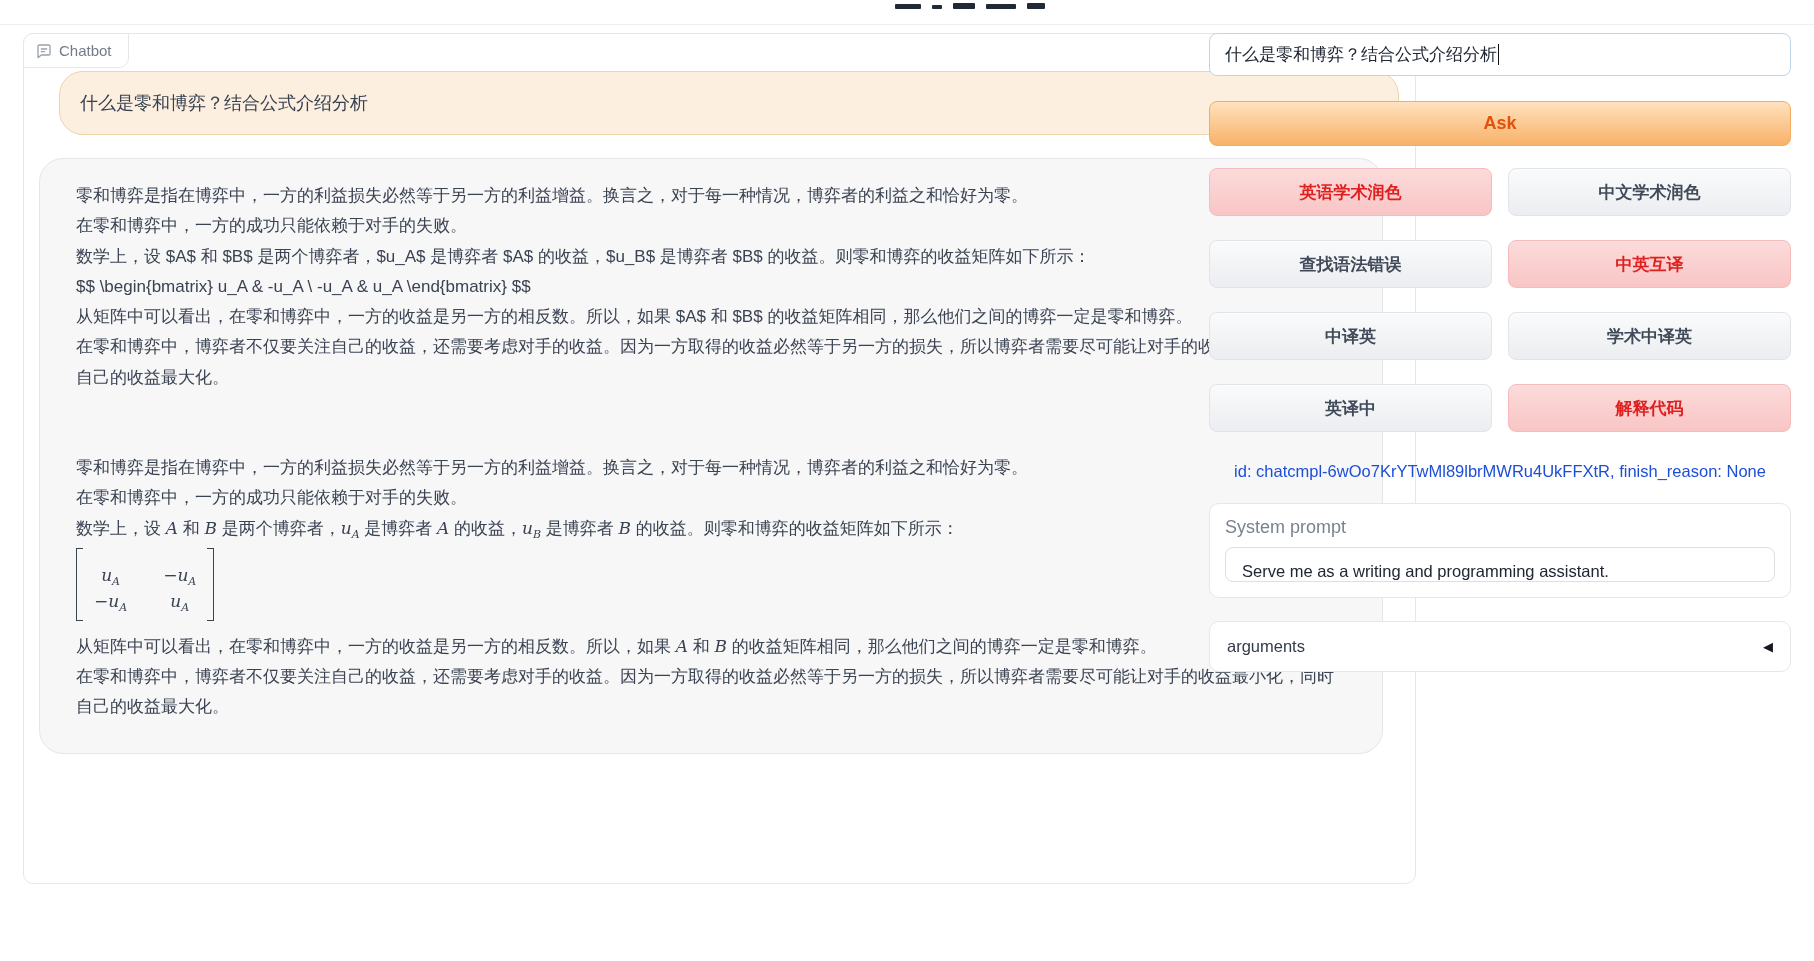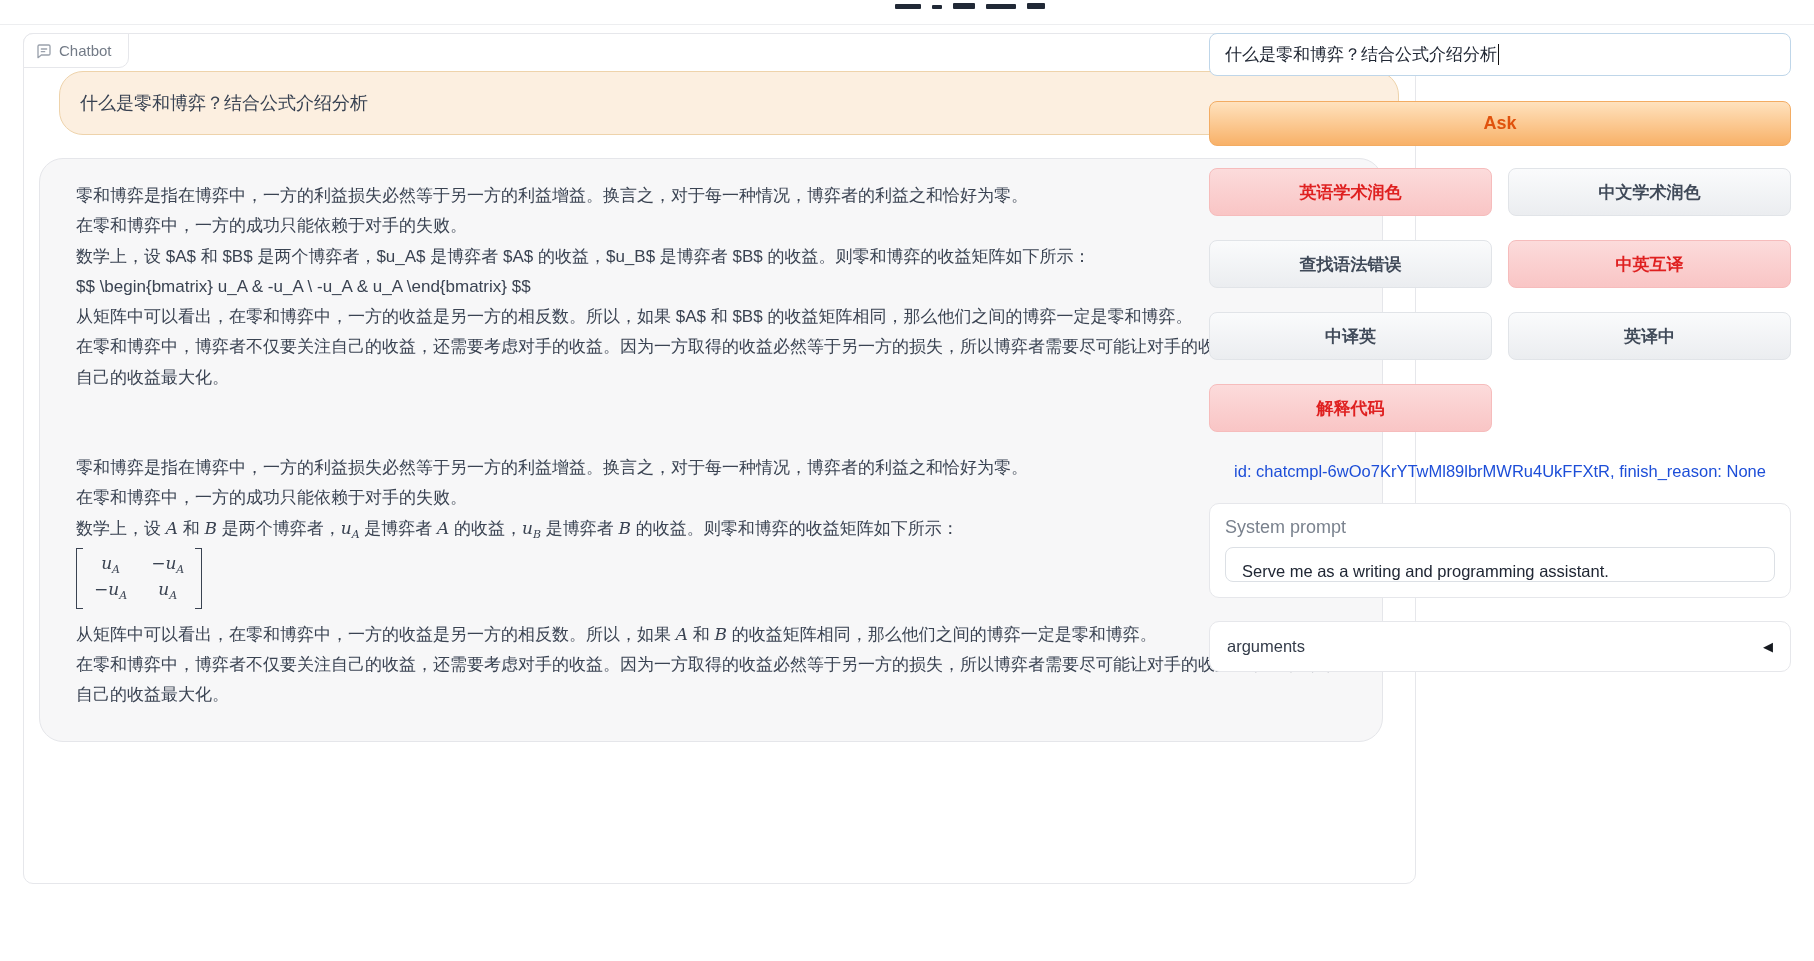--- a/index.html
+++ b/index.html
@@ -48,22 +48,22 @@
   .block-spacer { height: 60px; }
 
   
   .mvar { font-family: "DejaVu Serif", serif; font-style: italic; white-space: nowrap; }
   .mvar i { font-style: italic; }
   .mvar sub { font-size: 11px; font-style: italic; }
   .matrix { display: inline-flex; align-items: stretch; margin: 3px 0 4px; line-height: 1.35; }
   .bracket { width: 7px; border: 1.6px solid #3a4352; }
   .bracket.l { border-right: none; }
   .bracket.r { border-left: none; }
-  .mcells { display: grid; grid-template-columns: auto auto; column-gap: 24px;
-    padding: 4px 11px; justify-items: center; align-items: center; font-size: 17px; }
+  .mcells { display: grid; grid-template-columns: auto auto; column-gap: 36px;
+    padding: 4px 11px; justify-items: center; align-items: center; font-size: 17px; margin-top: 12px; }
 
   
   .right-col { position: absolute; left: 1209px; top: 33px; width: 582px; }
 
   .textbox {
     width: 100%; height: 43px; background: #fff;
     border: 1px solid #bfd6e9; border-radius: 8px;
     padding: 0 15px; display: flex; align-items: center;
     font-size: 17px; color: #202734; white-space: nowrap; overflow: hidden;
   }
@@ -182,20 +182,21 @@
   </div>
 
   <button class="ask-btn">Ask</button>
 
   <div class="quick-grid">
     <button class="btn-red">英语学术润色</button>
     <button class="btn-gray">中文学术润色</button>
     <button class="btn-gray">查找语法错误</button>
     <button class="btn-red">中英互译</button>
     <button class="btn-gray">中译英</button>
+    <button class="btn-gray">学术中译英</button>
     <button class="btn-gray">英译中</button>
     <button class="btn-red">解释代码</button>
   </div>
 
   <div class="status-line">id: chatcmpl-6wOo7KrYTwMl89lbrMWRu4UkFFXtR, finish_reason: None</div>
 
   <div class="sys-card">
     <div class="sys-label">System prompt</div>
     <div class="sys-input">
       <span>Serve me as a writing and programming assistant.</span>

